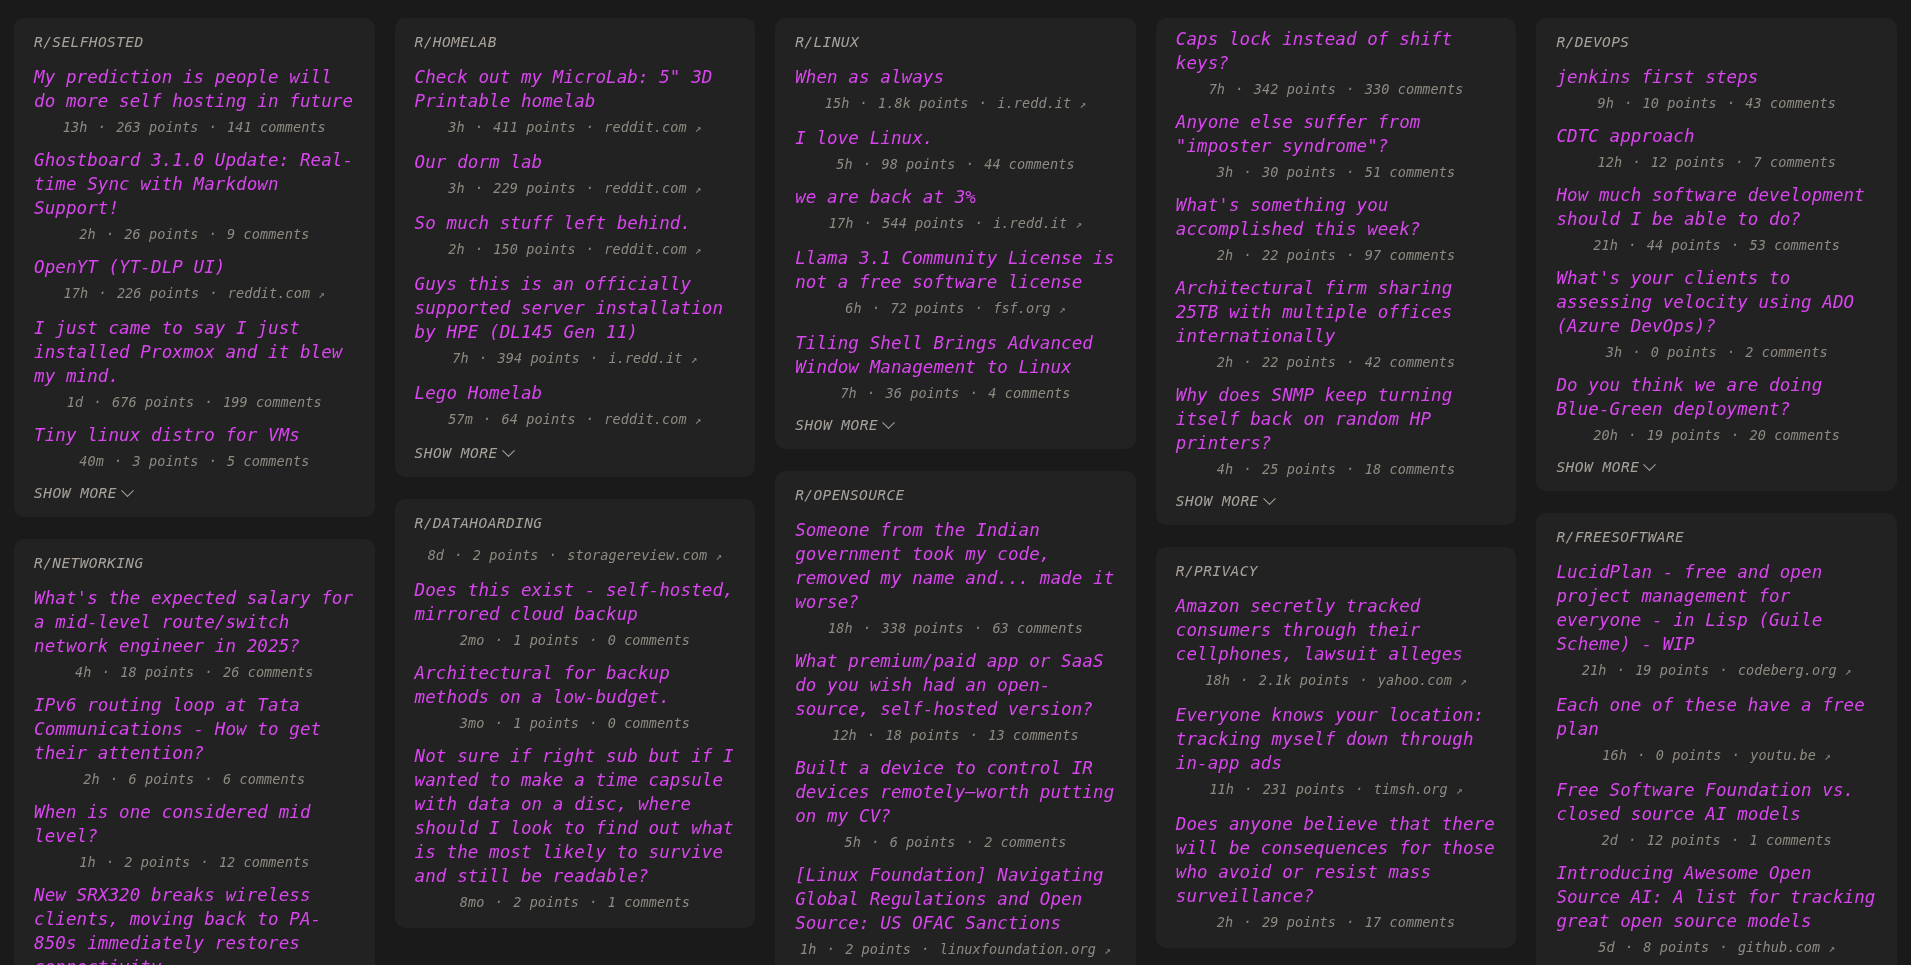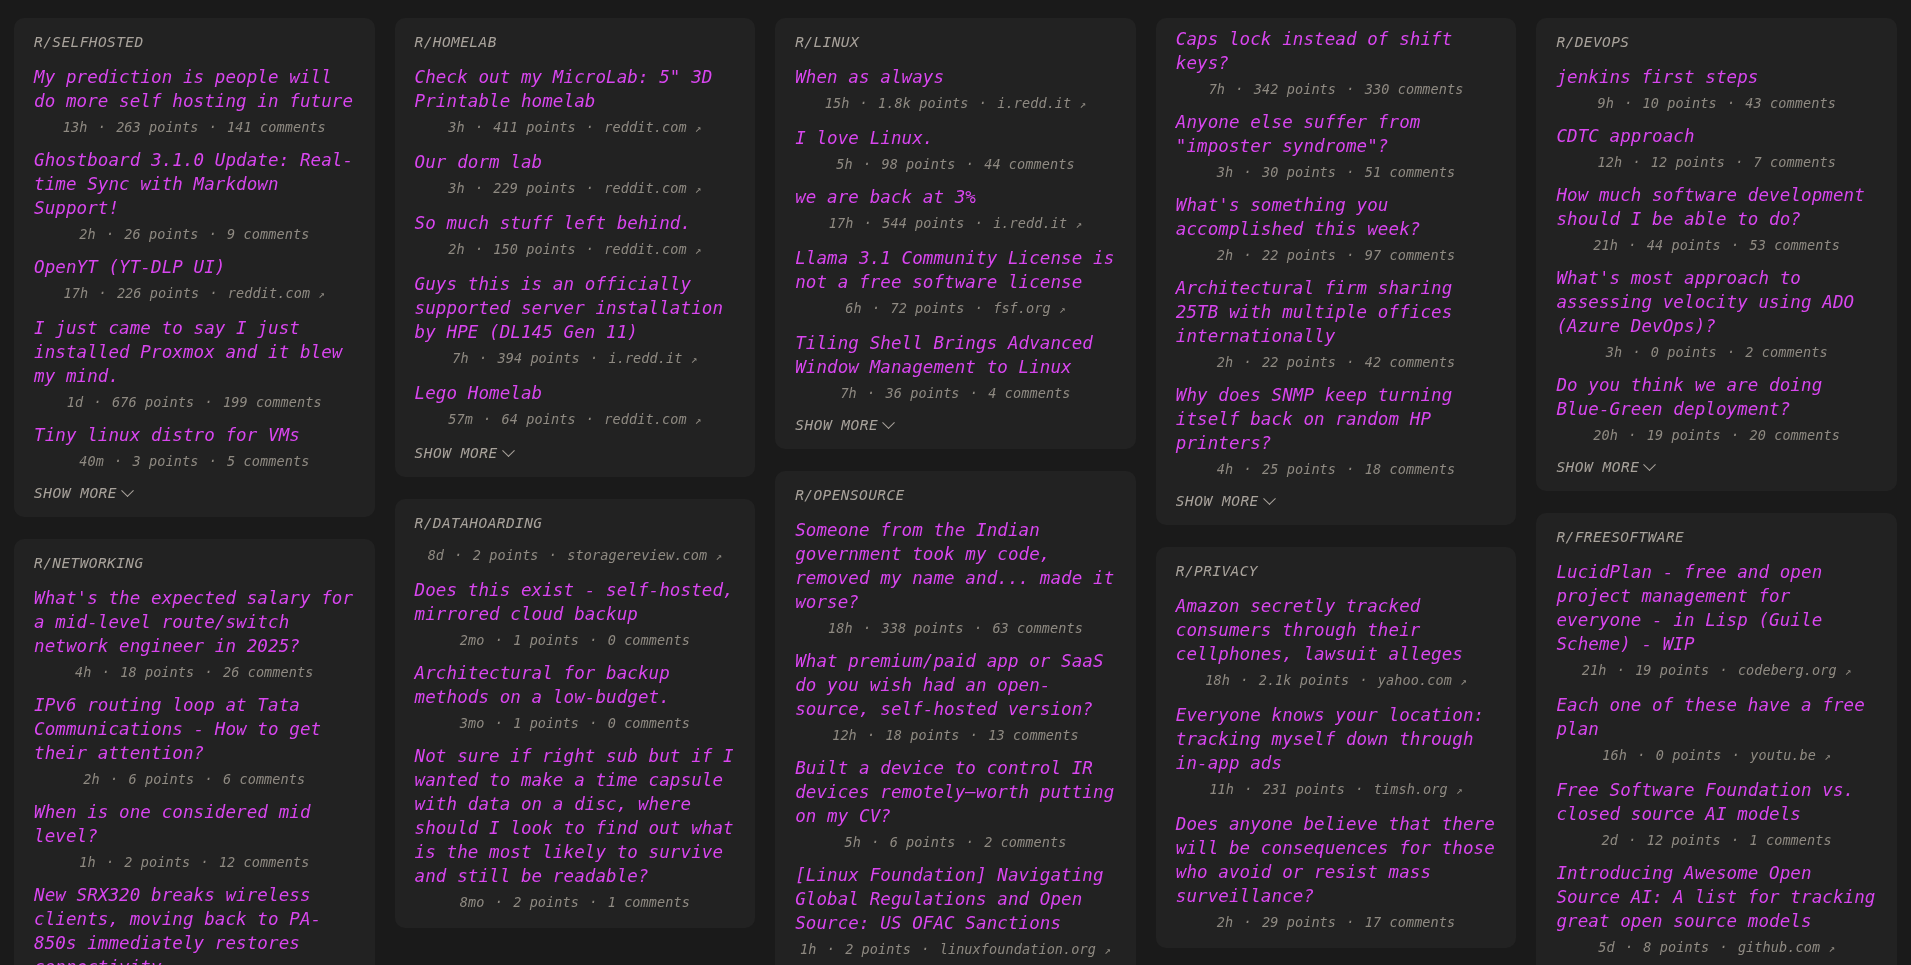--- a/index.html
+++ b/index.html
@@ -196,21 +196,21 @@
       </div></div><div class="card"><div class="card-header">R/DEVOPS</div><div class="post">
         <div class="post-title">jenkins first steps</div>
         <div class="post-meta"><span>9h</span><span class="dot"> · </span><span>10 points</span><span class="dot"> · </span><span>43 comments</span></div>
       </div><div class="post">
         <div class="post-title">CDTC approach</div>
         <div class="post-meta"><span>12h</span><span class="dot"> · </span><span>12 points</span><span class="dot"> · </span><span>7 comments</span></div>
       </div><div class="post">
         <div class="post-title">How much software development should I be able to do?</div>
         <div class="post-meta"><span>21h</span><span class="dot"> · </span><span>44 points</span><span class="dot"> · </span><span>53 comments</span></div>
       </div><div class="post">
-        <div class="post-title">What's most approach to assessing velocity using ADO (Azure DevOps)?</div>
+        <div class="post-title">What's your clients to assessing velocity using ADO (Azure DevOps)?</div>
         <div class="post-meta"><span>3h</span><span class="dot"> · </span><span>0 points</span><span class="dot"> · </span><span>2 comments</span></div>
       </div><div class="post">
         <div class="post-title">Do you think we are doing Blue-Green deployment?</div>
         <div class="post-meta"><span>20h</span><span class="dot"> · </span><span>19 points</span><span class="dot"> · </span><span>20 comments</span></div>
       </div><div class="show-more">
         <span>SHOW MORE</span>
         <span class="chev"></span>
       </div></div><div class="card"><div class="card-header">R/FREESOFTWARE</div><div class="post">
         <div class="post-title">LucidPlan - free and open project management for everyone - in Lisp (Guile Scheme) - WIP</div>
         <div class="post-meta"><span>21h</span><span class="dot"> · </span><span>19 points</span><span class="dot"> · </span><span class="domain">codeberg.org <span class="arrow">↗</span></span></div>

